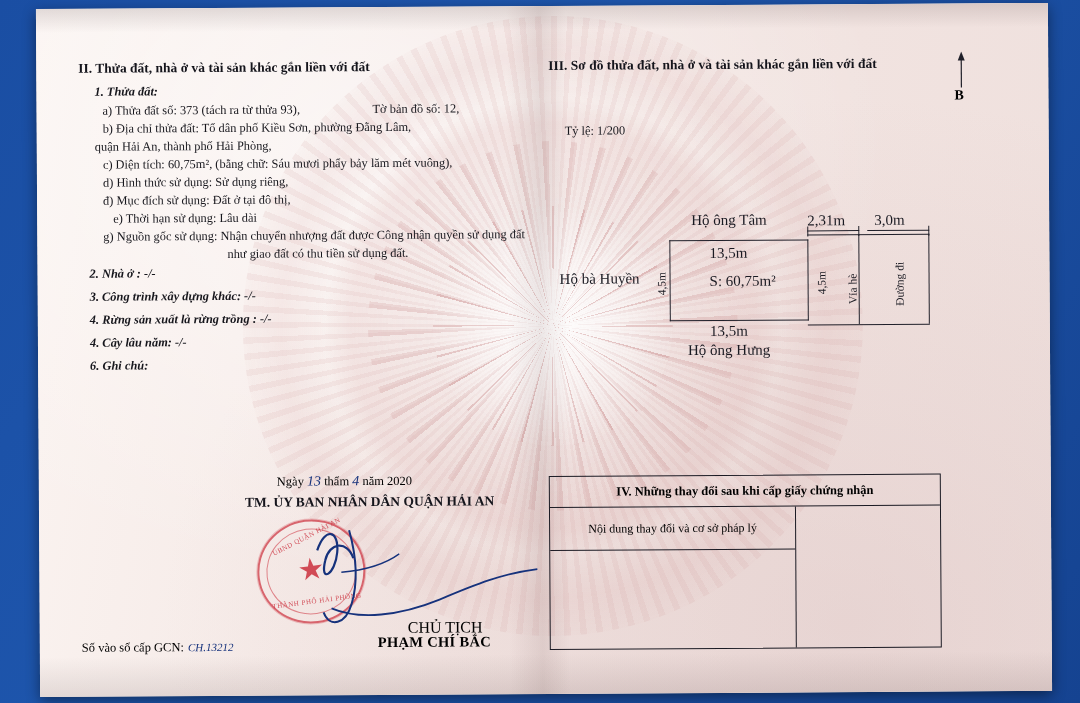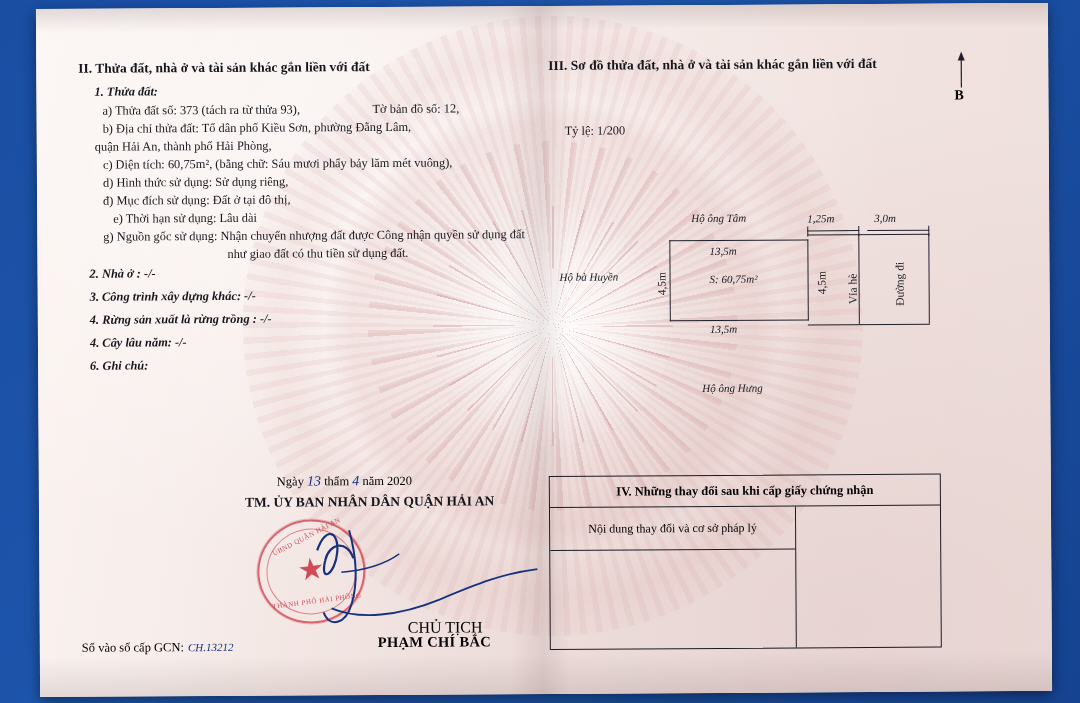--- a/index.html
+++ b/index.html
@@ -127,21 +127,21 @@
   }
   #sec2-title { left: 42px; top: 52px; }
   #sec3-title { left: 512px; top: 52px; }
 
   .lbl { position: absolute; font-size: 12.4px; color: #17171d; white-space: nowrap; }
   .bold-italic { font-weight: bold; font-style: italic; }
 
   
   #diagram { position: absolute; left: 512px; top: 40px; width: 440px; height: 330px; }
   .dline { position: absolute; background: #20202a; }
-  .dtext { position: absolute; font-size: 11px; color: #1a1a22; white-space: nowrap; font-style: italic; }
+  .dtext { position: absolute; font-size: 15px; color: #1a1a22; white-space: nowrap; }
   .vtext {
     position: absolute;
     font-size: 11.5px;
     color: #1a1a22;
     white-space: nowrap;
     transform-origin: left top;
     transform: rotate(-90deg);
   }
 
   
@@ -261,28 +261,28 @@
           <line x1="13" y1="4" x2="13" y2="36" stroke="#20202a" stroke-width="1.2"></line>
           <polygon points="13,0 9.5,9 16.5,9" fill="#20202a"></polygon>
         </svg>
         <div style="position:absolute; left:6px; top:36px; font-weight:bold; font-size:14px;">B</div>
       </div>
 
       <div id="diagram">
 
         <div class="dtext" style="left:142px; top:167px;">Hộ ông Tâm</div>
         <div class="dtext" style="left:10px; top:225px;">Hộ bà Huyền</div>
-        <div class="dtext" style="left:152px; top:297px;margin-top:40px;">Hộ ông Hưng</div>
+        <div class="dtext" style="left:138px; top:297px;">Hộ ông Hưng</div>
 
         <div class="dline" style="left:258px; top:182px; width:1.2px; height:10px;"></div>
         <div class="dline" style="left:258px; top:186px; width:52px; height:1.1px;"></div>
         <div class="dline" style="left:309px; top:182px; width:1.2px; height:10px;"></div>
         <div class="dline" style="left:318px; top:186px; width:62px; height:1.1px;"></div>
         <div class="dline" style="left:379px; top:182px; width:1.2px; height:10px;"></div>
-        <div class="dtext" style="left:258px; top:168px;">1,25m</div>
+        <div class="dtext" style="left:258px; top:168px;">2,31m</div>
         <div class="dtext" style="left:325px; top:168px;">3,0m</div>
 
         <div class="dline" style="left:120px; top:195px; width:139px; height:1.4px;"></div>
         <div class="dline" style="left:120px; top:275px; width:139px; height:1.4px;"></div>
         <div class="dline" style="left:120px; top:195px; width:1.4px; height:81px;"></div>
         <div class="dline" style="left:258px; top:195px; width:1.4px; height:81px;"></div>
 
         <div class="dline" style="left:309px; top:190px; width:1.2px; height:90px;"></div>
 
         <div class="dline" style="left:379px; top:190px; width:1.2px; height:90px;"></div>

